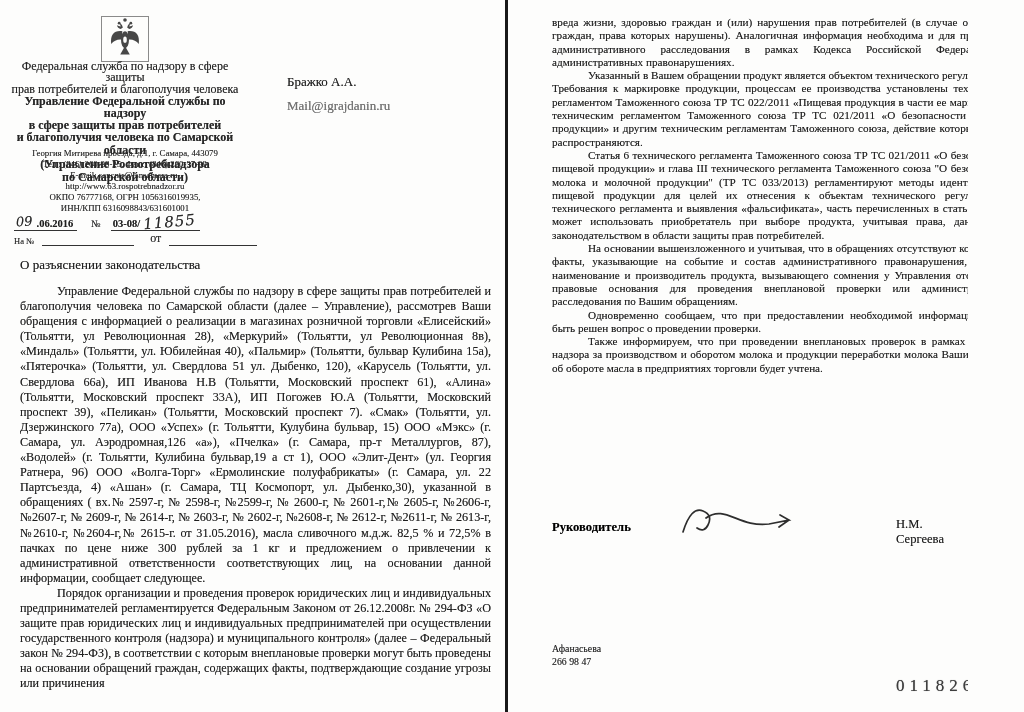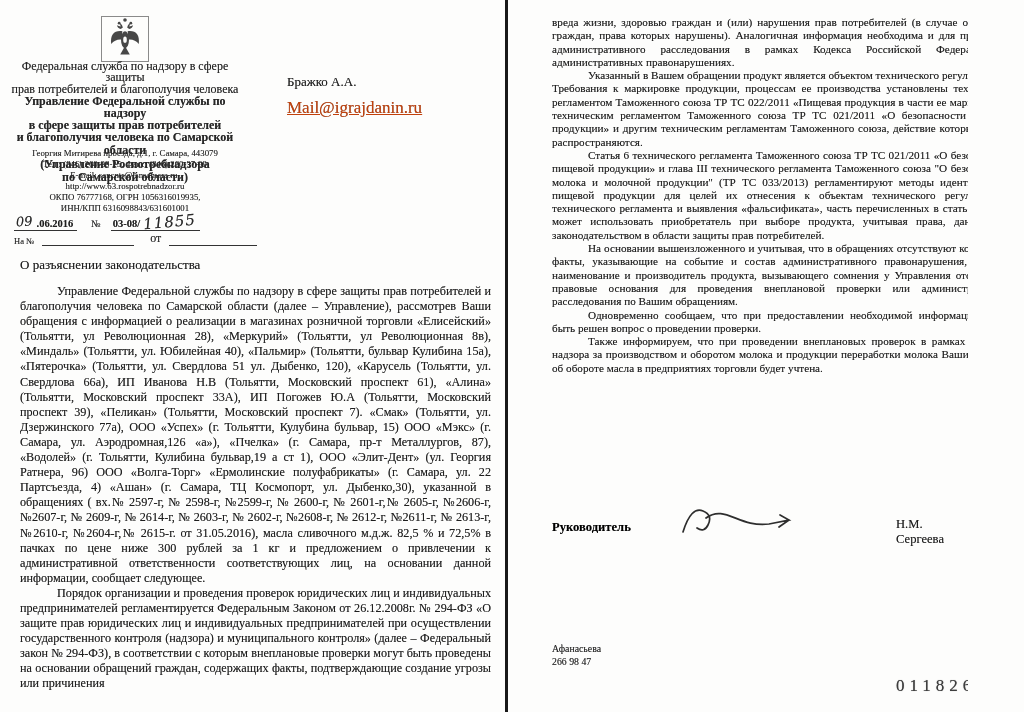--- a/index.html
+++ b/index.html
@@ -43,21 +43,21 @@
   .u-group { border-bottom:1px solid #333; padding:0 4px 1px 2px; display:inline-flex; align-items:flex-end; }
   .hw { font-style:italic; font-family:"DejaVu Serif", serif; color:#2a2a2a; }
   .hw-date { font-size:13px; transform:rotate(-4deg); display:inline-block; margin-right:4px; }
   .hw-num  { font-size:15px; transform:rotate(-5deg) translateY(2px); display:inline-block; margin-left:3px; letter-spacing:1px; }
   .bold { font-weight:bold; }
   .nosign { margin:0 10px 2px 14px; font-size:10px; }
   .blank-line { display:inline-block; border-bottom:1px solid #333; height:10px; }
   .ot-label { margin:0 8px 0 16px; font-size:12px; }
 
   .addressee-name  { position:absolute; left:287px; top:54px;  font-size:13px; color:#1f1f1f;margin-top:20px; }
-  .addressee-email { position:absolute; left:287px; top:98px;  font-size:17px; color:#c2410c;text-decoration:underline; }
+  .addressee-email { position:absolute; left:287px; top:98px;  font-size:13px; color:#737373; }
 
   .subject { position:absolute; left:20px; top:257px; font-size:13px; color:#1d1d1d; }
 
   
   .body-left {
     position:absolute; left:20px; top:284px; width:471px;
     font-size:12.2px; line-height:15.1px; text-align:justify; color:#1e1e1e;
   }
   .body-left p { text-indent:37px; }
   .body-right {

